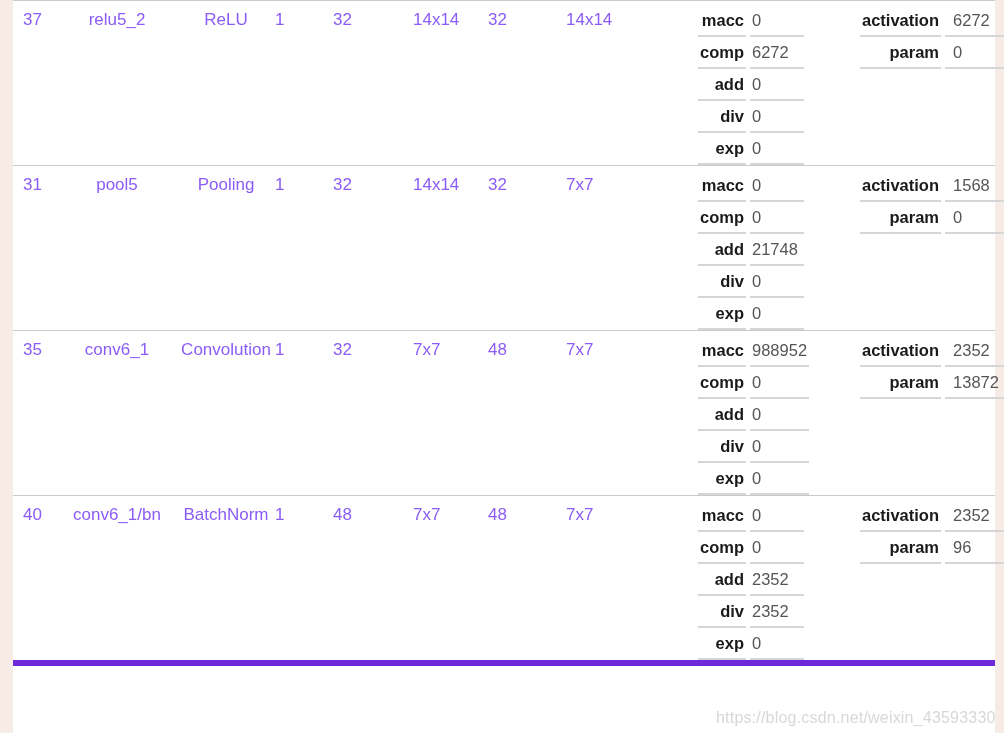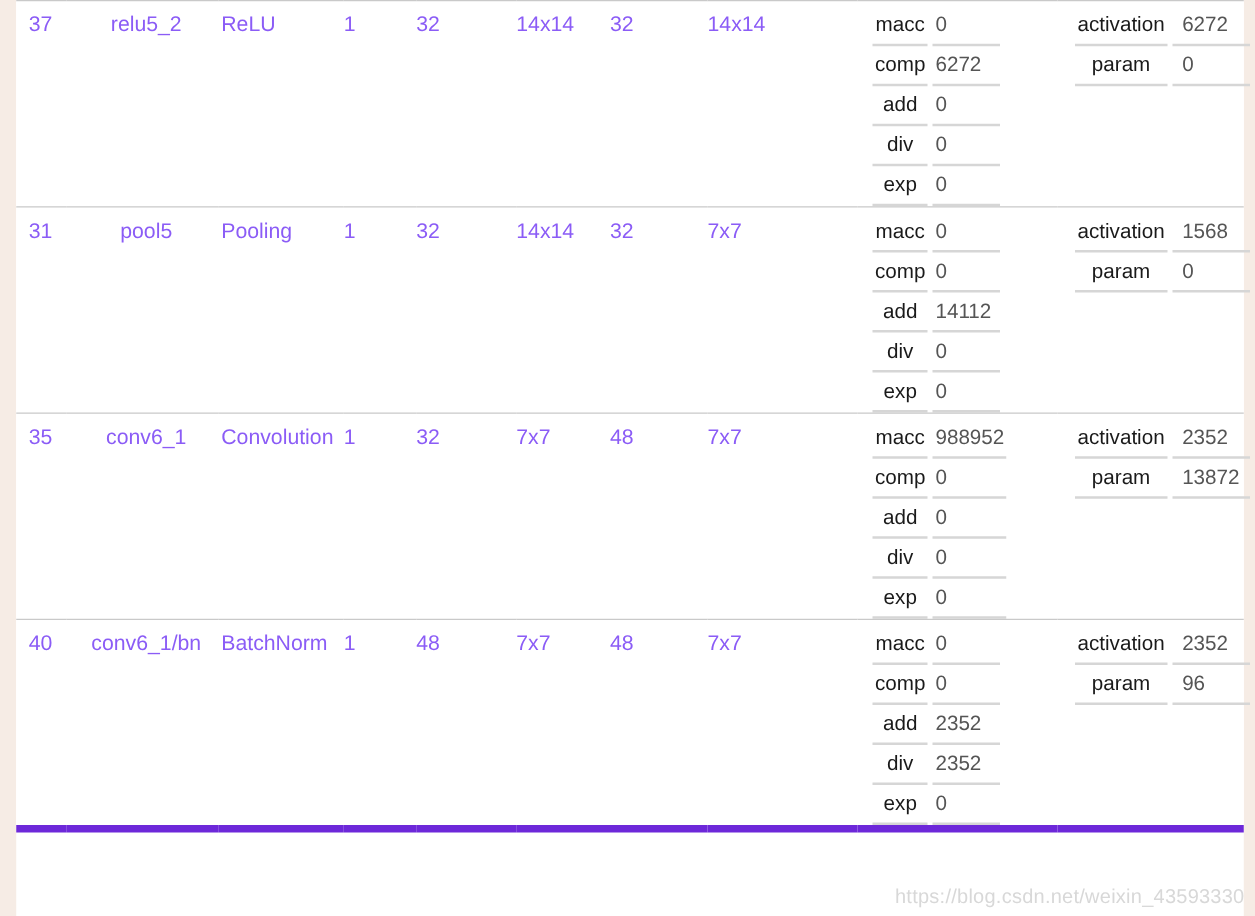--- a/index.html
+++ b/index.html
@@ -45,21 +45,21 @@
     padding: 0;
     background: #ffffff;
   }
   table.layer-table > tbody > tr.layer-row:last-child > td {
     border-bottom: 6px solid #6d28d9;
   }
 
   
   td.c-idx    { width: 40px;  }
   td.c-name   { width: 122px; text-align: center; }
-  td.c-type   { width: 100px; }
+  td.c-type   { width: 100px; text-align: center; }
   td.c-a      { width: 58px;  }
   td.c-b      { width: 80px;  }
   td.c-c      { width: 75px;  }
   td.c-d      { width: 78px;  }
   td.c-e      { width: 120px; }
   td.c-ops    { width: 160px; }
   td.c-mem    { width: 149px; }
 
   .cell-text {
     font-size: 17px;
@@ -82,23 +82,23 @@
   }
   table.kv td {
     border: none;
     padding: 5px 2px 5px 2px;
     border-bottom: 2px solid #d6d6d6;
     font-size: 16.5px;
     line-height: 20px;
     white-space: nowrap;
   }
   table.kv td.k {
-    font-weight: normal;
+    font-weight: bold;
     color: #1a1a1a;
-    text-align: center;
+    text-align: right;
   }
   table.kv td.v {
     color: #555555;
     text-align: left;
     min-width: 54px;
   }
   table.kv.mem td.v { text-align: left; padding-left: 8px; min-width: 62px; }
 
   .ops-inner { padding-left: 8px; }
   .mem-inner { padding-left: 10px; }
@@ -226,21 +226,21 @@
                     <tr>
                       <td class="k">macc</td>
                       <td class="v">0</td>
                     </tr>
                     <tr>
                       <td class="k">comp</td>
                       <td class="v">0</td>
                     </tr>
                     <tr>
                       <td class="k">add</td>
-                      <td class="v">14112</td>
+                      <td class="v">21748</td>
                     </tr>
                     <tr>
                       <td class="k">div</td>
                       <td class="v">0</td>
                     </tr>
                     <tr>
                       <td class="k">exp</td>
                       <td class="v">0</td>
                     </tr>
                   </tbody>

